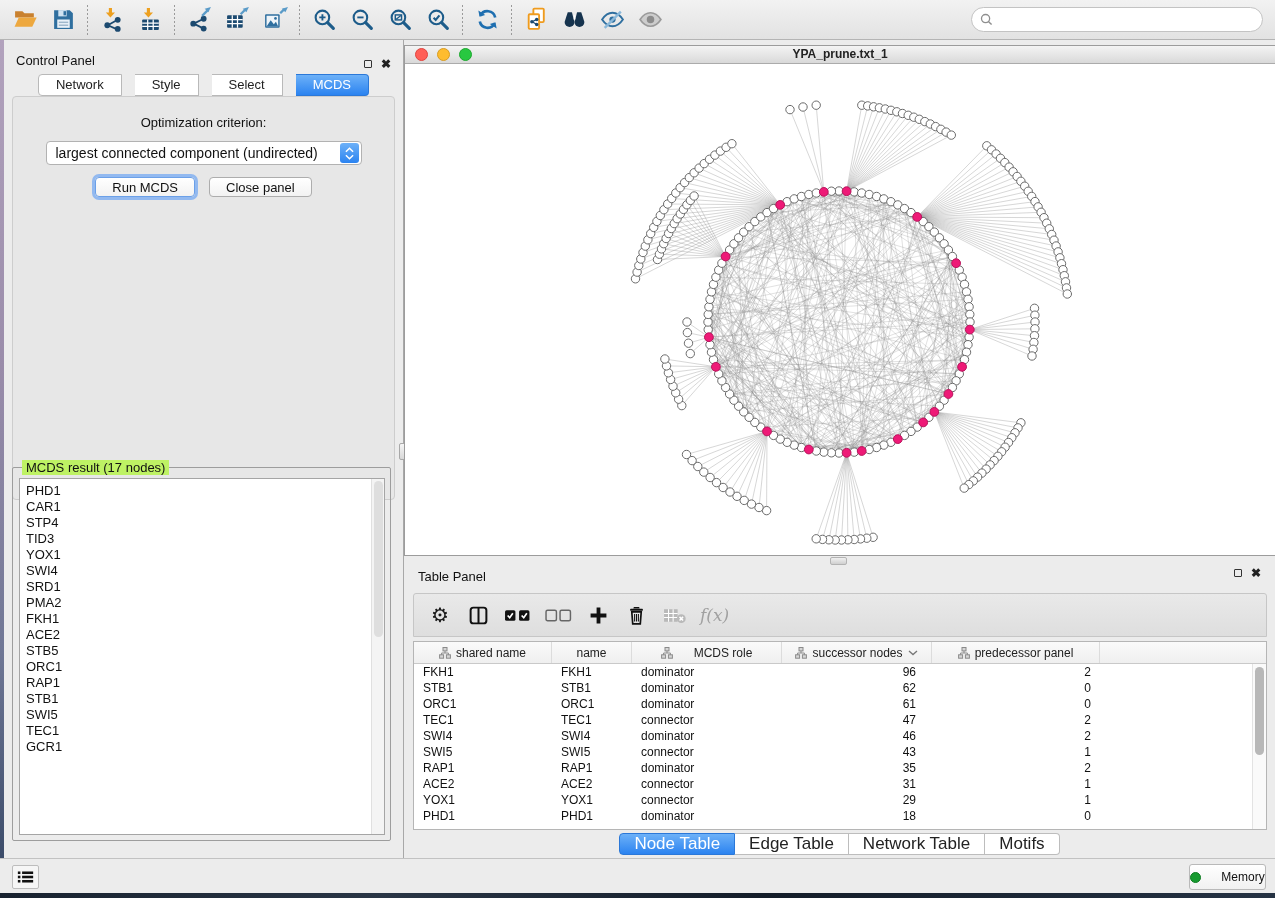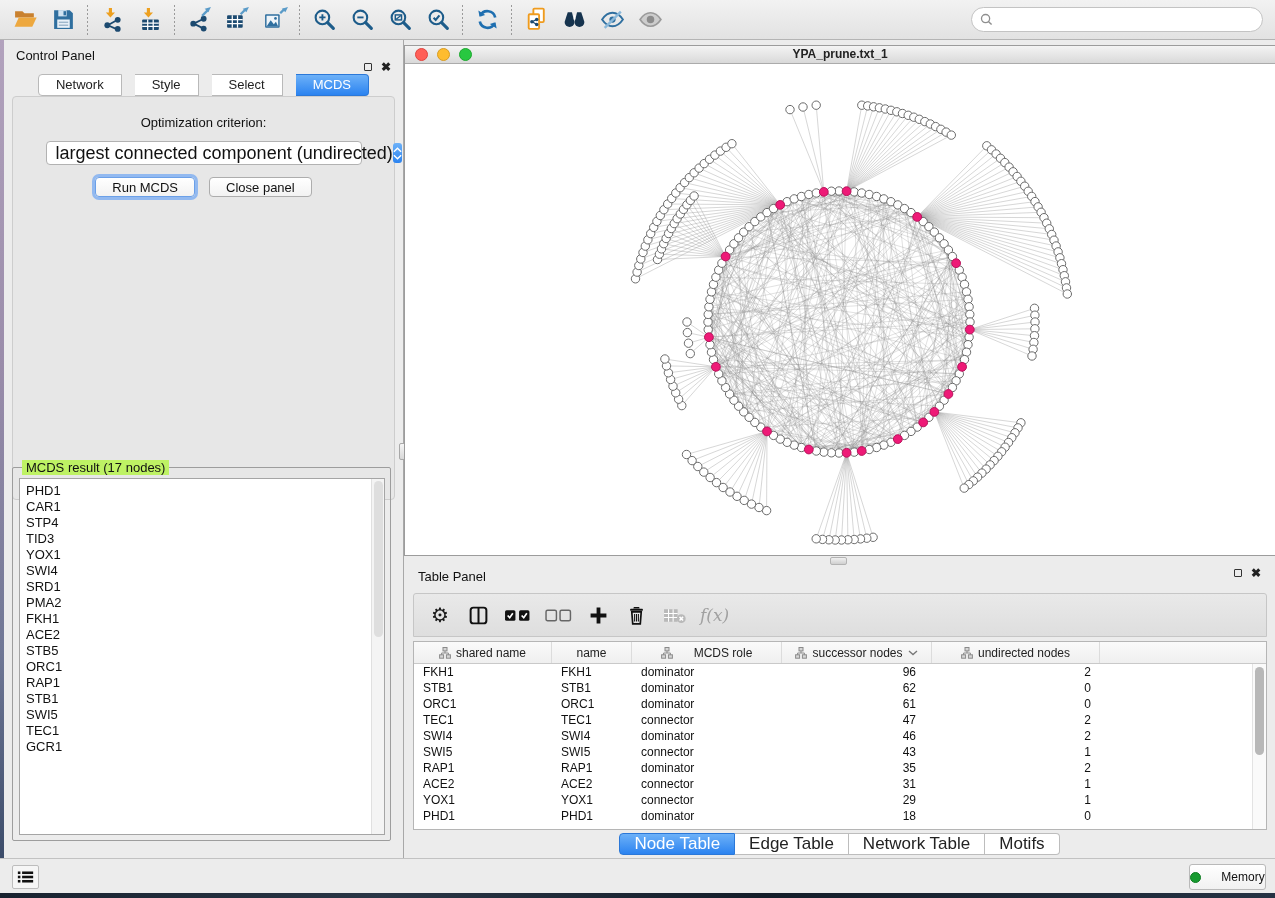--- a/index.html
+++ b/index.html
@@ -30,35 +30,35 @@
 
   
   .panel-title { font-size:13px; color:#111; }
   .win-ctl { display:flex; align-items:center; gap:9px; }
   .float-ic { width:8px; height:8px; border:1.4px solid #333; border-radius:1px; display:inline-block; }
   .close-ic { font-size:12px; font-weight:bold; color:#222; line-height:8px; }
 
   
   .control-panel { position:absolute; left:4px; top:40px; width:399px; height:818px; background:#ececec; }
   .cp-titlebar { position:absolute; left:0; top:8px; width:100%; height:20px;
-    display:flex; align-items:flex-start; padding:0 12px;flex-direction:column; }
+    display:flex; align-items:flex-end; padding:0 12px; }
   .cp-titlebar .win-ctl { margin-left:auto; }
   .cp-tabs { position:absolute; left:0; top:34px; width:100%; display:flex; justify-content:center;gap:13px; }
   .cp-tab { height:22px; line-height:20px; padding:0 17px; font-size:13px; background:#fff;
     border:1px solid #b9b9b9; border-left:none; color:#222; }
   .cp-tab:first-child { border-left:1px solid #b9b9b9; border-radius:4px 0 0 4px; }
   .cp-tab:last-child { border-radius:0 4px 4px 0; }
   .cp-tab.active { background:linear-gradient(180deg,#6db1f8,#2b83f0); color:#fff;
     border-color:#2b78d8; }
   .cp-body { position:absolute; left:8px; top:56px; width:383px; height:404px;
     background:#e7e7e7; border:1px solid #cdcdcd; border-radius:4px; }
   .opt-label { margin-top:18px; text-align:center; font-size:13px; color:#111; }
   .select { margin:11px auto 0 auto; width:316px; height:24px; background:#fff;
     border:1px solid #b2b2b2; border-radius:4px; display:flex; align-items:center; }
-  .select .val { flex:1; font-size:18px; padding-left:9px; color:#111; white-space:nowrap; }
+  .select .val { flex:1; font-size:14px; padding-left:9px; color:#111; white-space:nowrap; }
   .select .stepper { width:19px; height:20px; margin-right:2px; border-radius:3px;
     background:linear-gradient(180deg,#6db1f8,#2b83f0); display:flex; flex-direction:column;
     align-items:center; justify-content:center; gap:1px; }
   .select .stepper svg { width:9px; height:6px; }
   .btn-row { margin-top:12px; display:flex; justify-content:center; gap:14px; }
   .pbtn { height:20px; padding:0 16px; background:linear-gradient(180deg,#ffffff,#f2f2f2);
     border:1px solid #adadad; border-radius:4px; font-size:13px; color:#111;
     font-family:"Liberation Sans",sans-serif; }
   .pbtn.focused { box-shadow:0 0 0 3px rgba(100,160,245,.65); border-color:#6ba0e8; }
 
@@ -1275,21 +1275,21 @@
       </div>
       <div class="hcell c4">
         <svg class="attr-ic" viewBox="0 0 12 12">
             <g fill="#d6d6d6" stroke="#8a8a8a">
               <rect x="4" y="0.5" width="4" height="3.4"></rect>
               <rect x="0.6" y="7.8" width="4" height="3.4"></rect>
               <rect x="7.4" y="7.8" width="4" height="3.4"></rect>
             </g>
             <path d="M6 3.9v2.1M2.6 7.8V6h6.8v1.8" stroke="#8a8a8a" fill="none"></path>
           </svg>
-        <span>undirected nodes</span>
+        <span>predecessor panel</span>
       </div>
       <div class="hcell hfill"></div>
     </div>
     <div class="tbody" id="table-body">
         <div class="trow">
           <div class="tcell c0">FKH1</div>
           <div class="tcell c1">FKH1</div>
           <div class="tcell c2">dominator</div>
           <div class="tcell c3">96</div>
           <div class="tcell c4">2</div>

